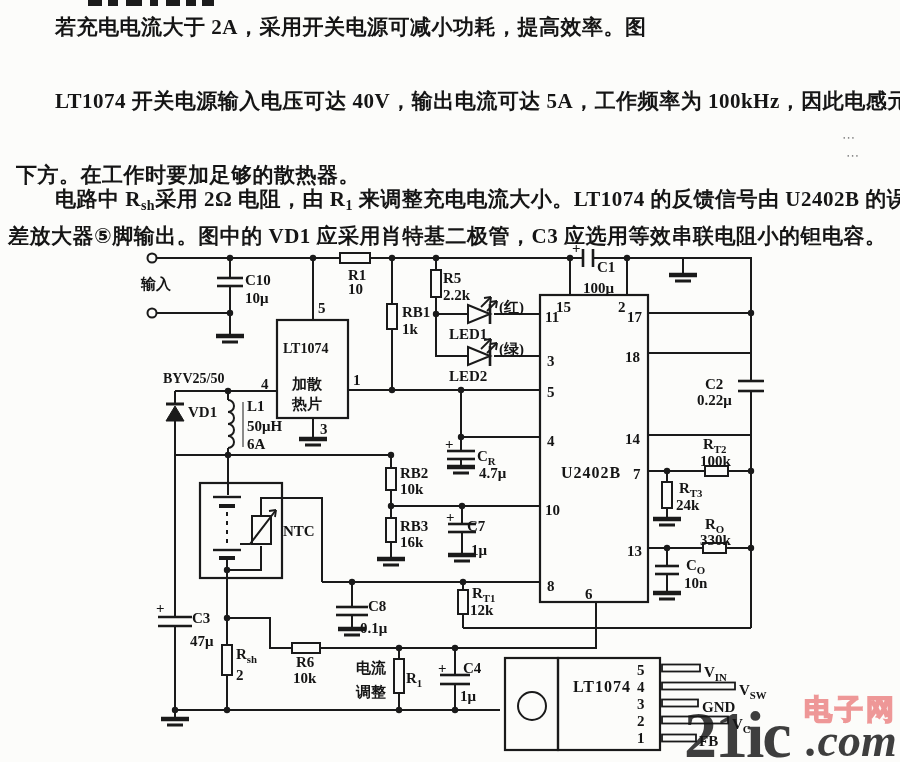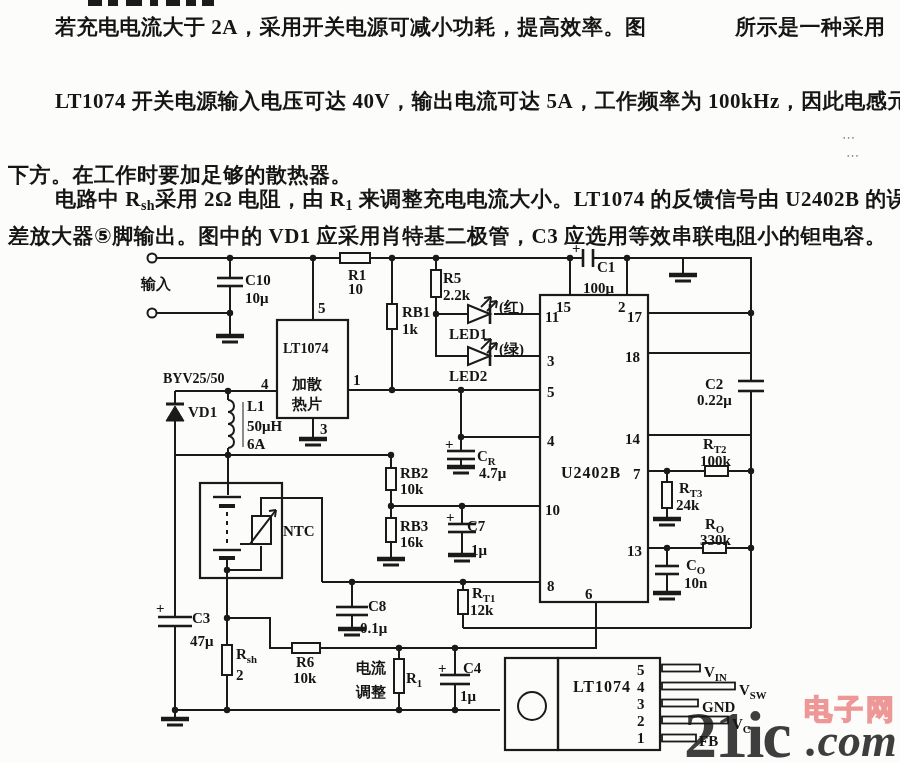--- a/index.html
+++ b/index.html
@@ -19,23 +19,22 @@
 
   <div class="frag" style="left:88px;width:14px"></div>
   <div class="frag" style="left:108px;width:10px"></div>
   <div class="frag" style="left:126px;width:16px"></div>
   <div class="frag" style="left:150px;width:8px"></div>
   <div class="frag" style="left:166px;width:14px"></div>
   <div class="frag" style="left:186px;width:10px"></div>
   <div class="frag" style="left:202px;width:12px"></div>
 
   <div class="tline" style="left:55px;top:13px">若充电电流大于 2A，采用开关电源可减小功耗，提高效率。图</div>
-  <div class="tline" style="left:735px;top:13px">所示是一种采用</div>
   <div class="tline" style="left:55px;top:87px">LT1074 开关电源输入电压可达 40V，输出电流可达 5A，工作频率为 100kHz，因此电感元</div>
-  <div class="tline" style="left:8px;top:161px">下方。在工作时要加足够的散热器。</div>
+  <div class="tline" style="left:16px;top:161px">下方。在工作时要加足够的散热器。</div>
   <div class="tline" style="left:55px;top:185px"><span>电路中 R</span><span class="sub">sh</span><span>采用 2Ω 电阻，由 R</span><span class="sub">1</span><span> 来调整充电电流大小。LT1074 的反馈信号由 U2402B 的误</span></div>
   <div class="tline" style="left:8px;top:222px">差放大器⑤脚输出。图中的 VD1 应采用肖特基二极管，C3 应选用等效串联电阻小的钽电容。</div>
 
   <div class="dim" style="left:842px;top:130px">⋯</div>
   <div class="dim" style="left:846px;top:148px">⋯</div>
 
   <svg id="schem" viewBox="0 0 900 762">
       <g>
         <polyline points="152,258 340,258" fill="none" stroke="#1a1a1a" stroke-width="2"></polyline>
         <polyline points="370,258 583,258" fill="none" stroke="#1a1a1a" stroke-width="2"></polyline>

